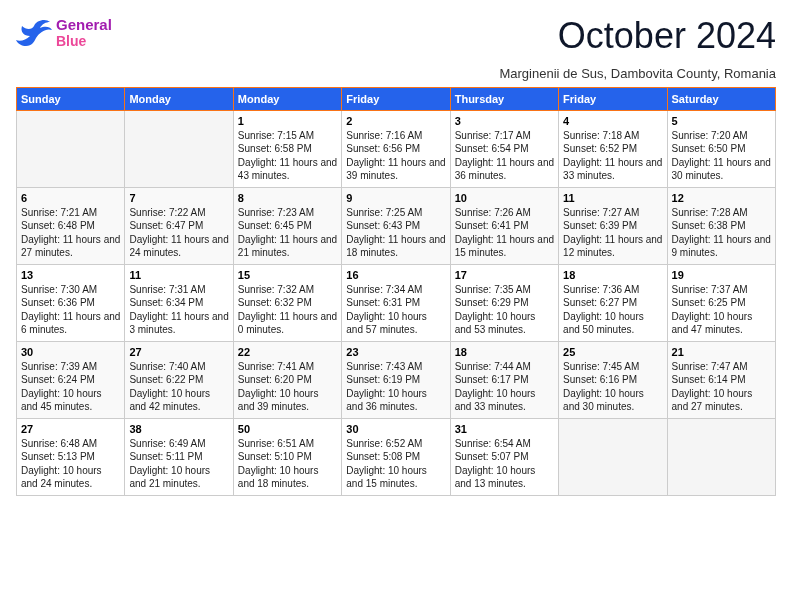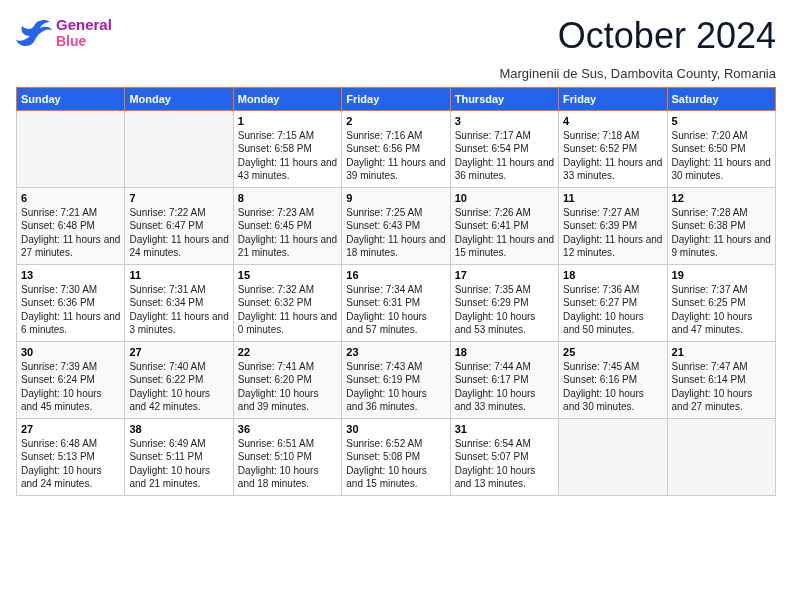--- a/index.html
+++ b/index.html
@@ -226,21 +226,21 @@
       <tr>
         <td>
           <div class="day-number">27</div>
           <div class="cell-text">Sunrise: 6:48 AM<br>Sunset: 5:13 PM<br>Daylight: 10 hours and 24 minutes.</div>
         </td>
         <td>
           <div class="day-number">38</div>
           <div class="cell-text">Sunrise: 6:49 AM<br>Sunset: 5:11 PM<br>Daylight: 10 hours and 21 minutes.</div>
         </td>
         <td>
-          <div class="day-number">36</div>
+          <div class="day-number">50</div>
           <div class="cell-text">Sunrise: 6:51 AM<br>Sunset: 5:10 PM<br>Daylight: 10 hours and 18 minutes.</div>
         </td>
         <td>
           <div class="day-number">30</div>
           <div class="cell-text">Sunrise: 6:52 AM<br>Sunset: 5:08 PM<br>Daylight: 10 hours and 15 minutes.</div>
         </td>
         <td>
           <div class="day-number">31</div>
           <div class="cell-text">Sunrise: 6:54 AM<br>Sunset: 5:07 PM<br>Daylight: 10 hours and 13 minutes.</div>
         </td>

